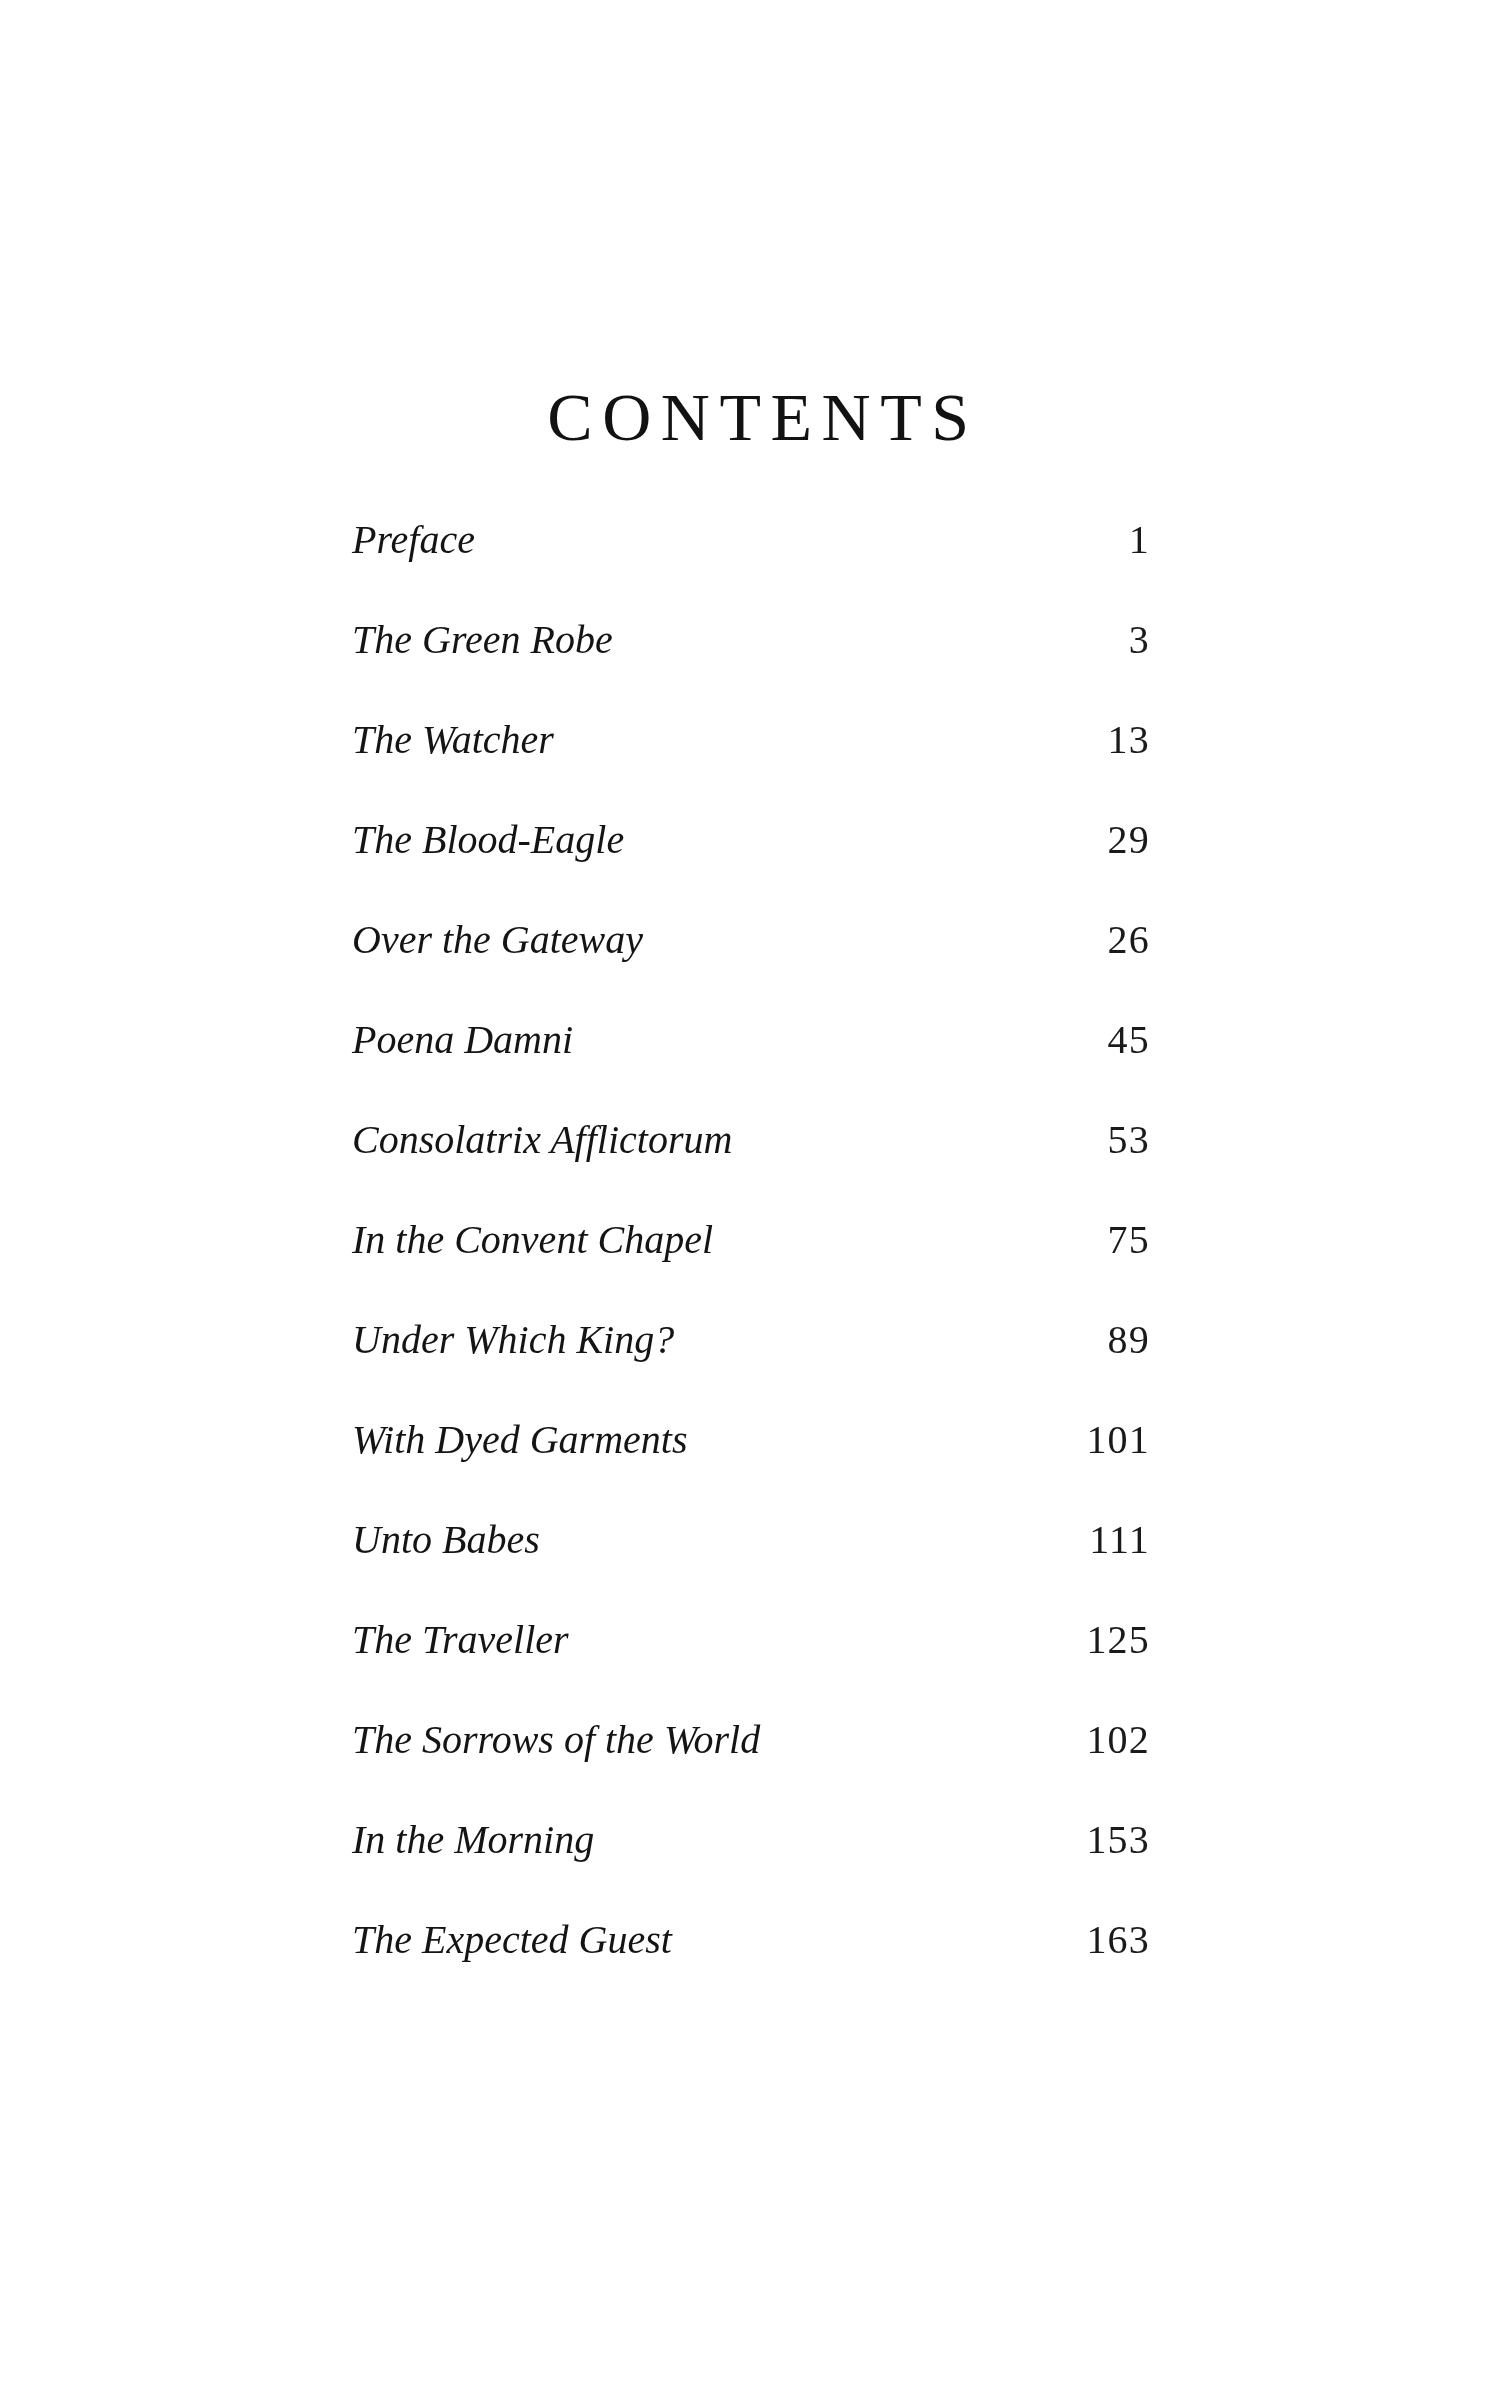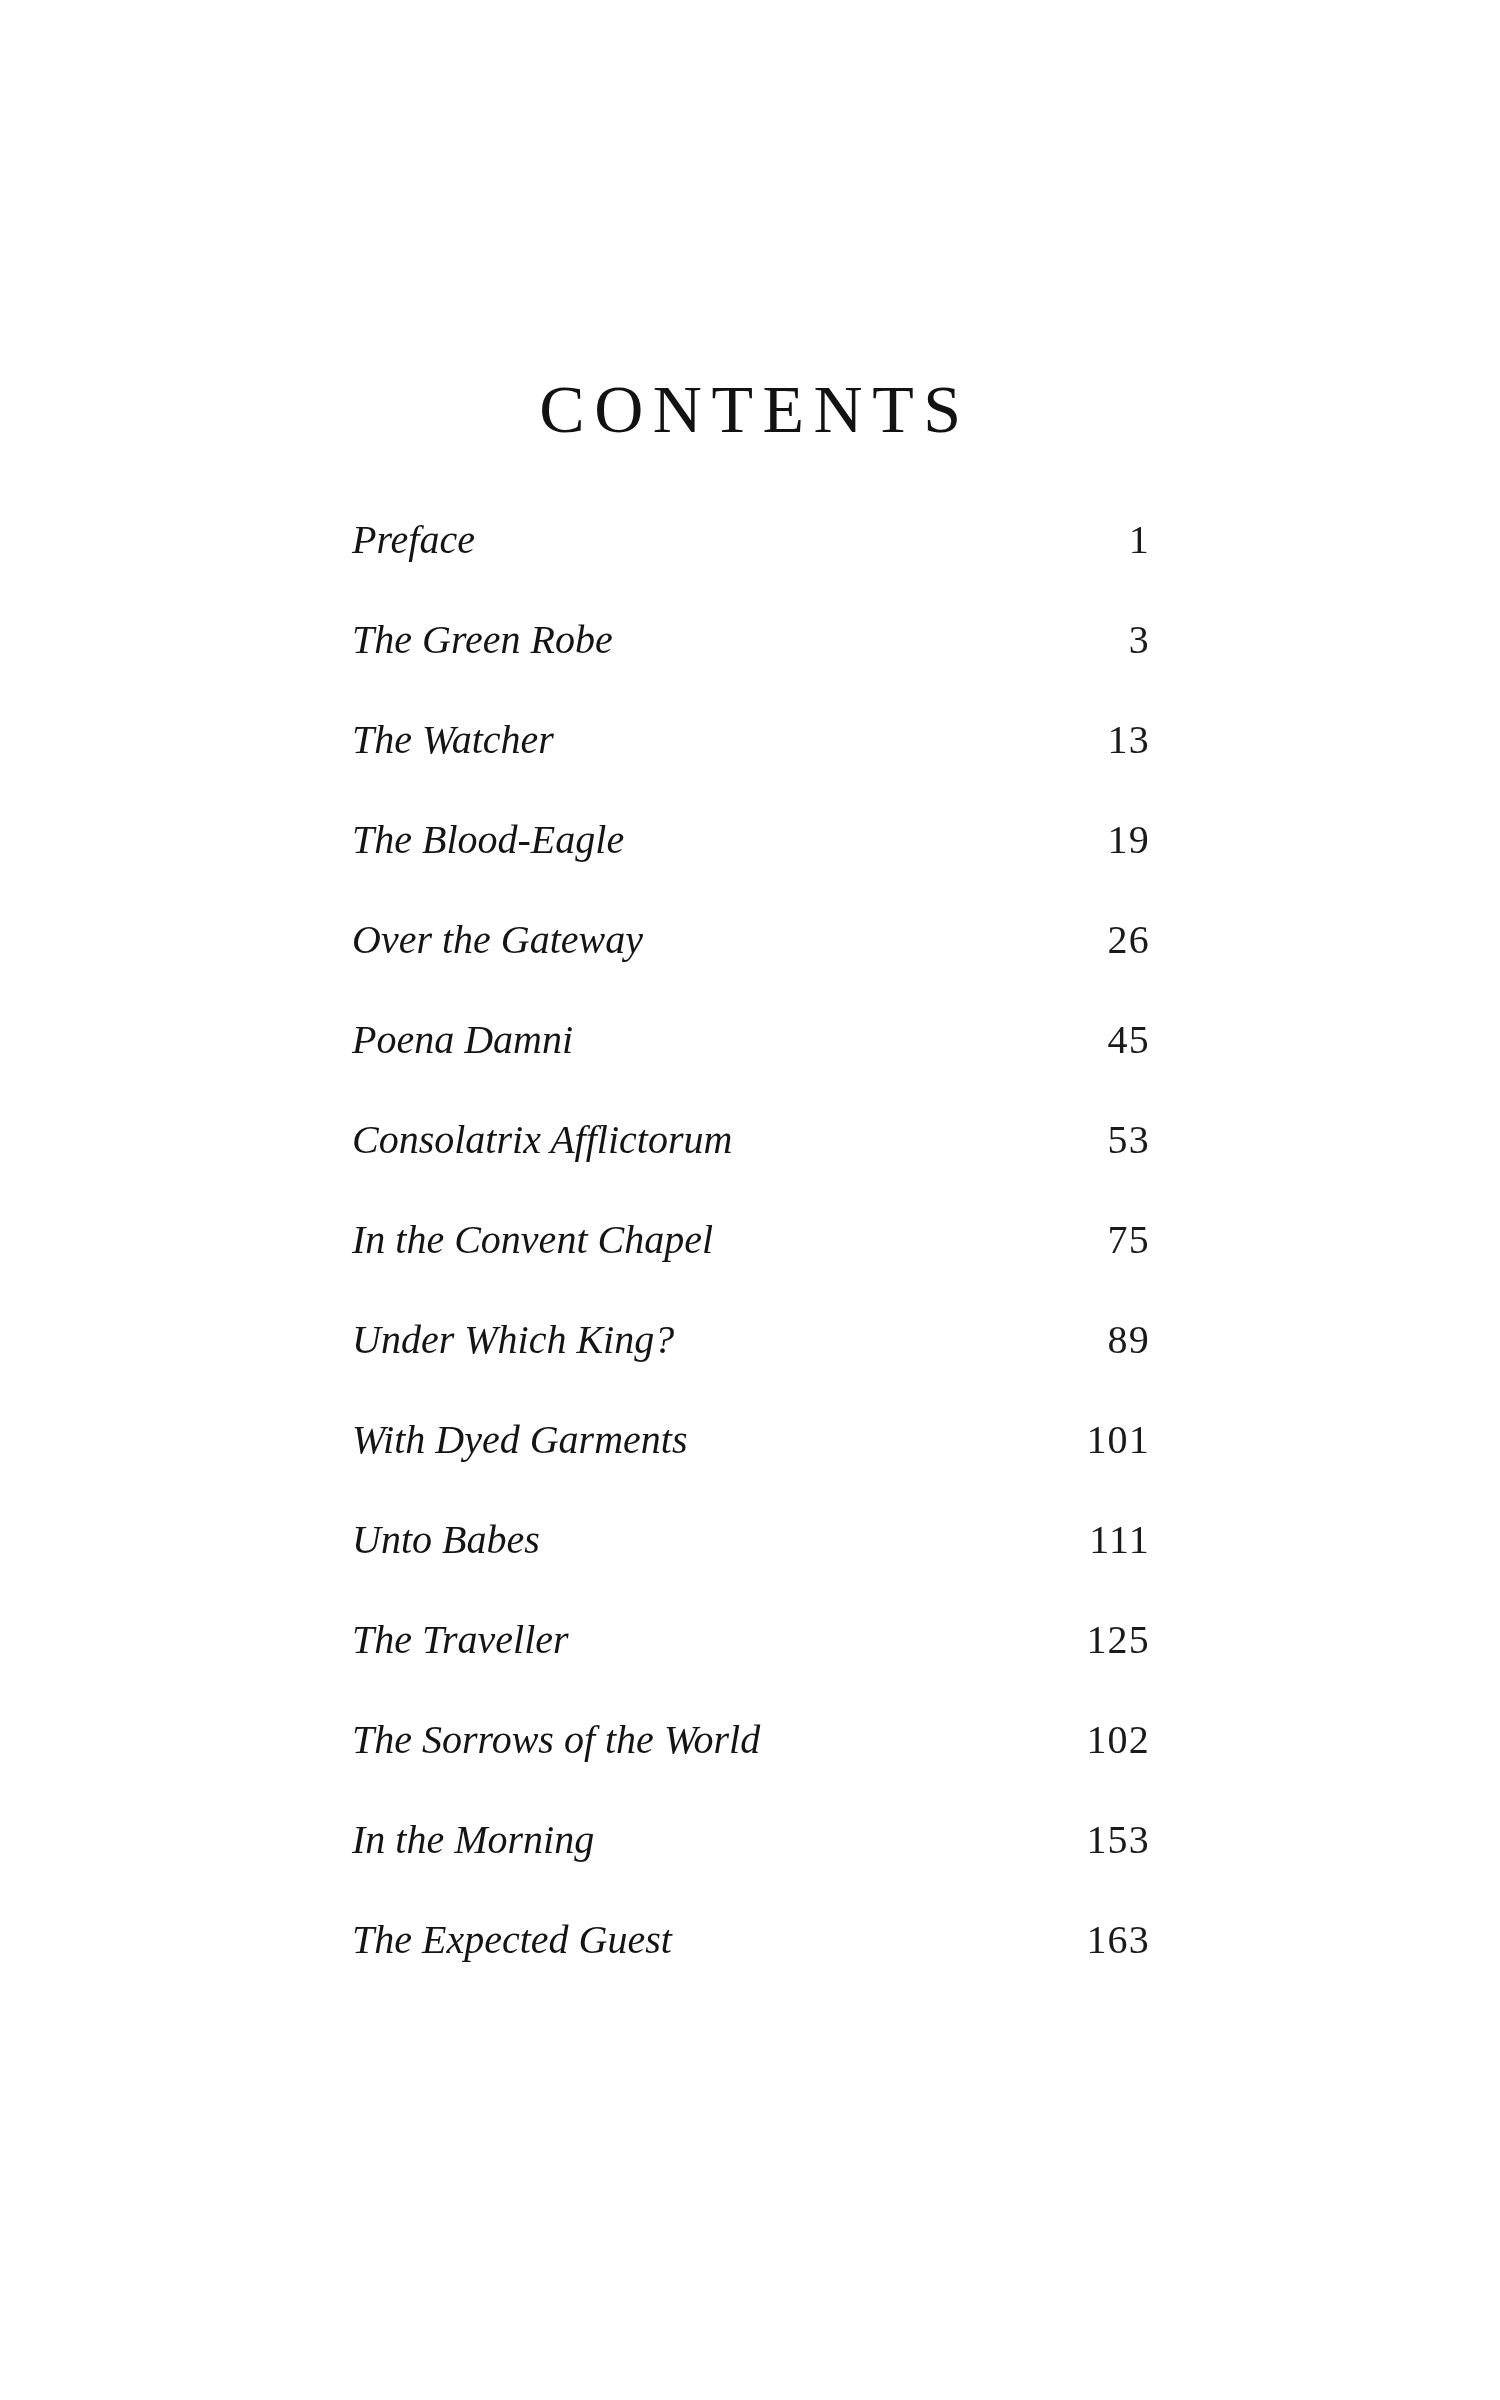--- a/index.html
+++ b/index.html
@@ -14,21 +14,21 @@
     background: #ffffff;
     color: #161616;
     font-family: "Liberation Serif", serif;
     overflow: hidden;
   }
   .contents-title {
     position: absolute;
     left: 352px;
     top: 371px;
     width: 798px;
-    margin: 4px;
+    margin: 12px;
     text-align: center;
     font-size: 68px;
     font-weight: 400;
     line-height: 1;
     letter-spacing: 0.14em;
     color: #121212;
     white-space: nowrap;
   }
   .toc-list {
     position: absolute;
@@ -76,21 +76,21 @@
       <span class="page-number">3</span>
     </div>
 
     <div class="toc-row">
       <span class="chapter-title">The Watcher</span>
       <span class="page-number">13</span>
     </div>
 
     <div class="toc-row">
       <span class="chapter-title">The Blood-Eagle</span>
-      <span class="page-number">19</span>
+      <span class="page-number">29</span>
     </div>
 
     <div class="toc-row">
       <span class="chapter-title">Over the Gateway</span>
       <span class="page-number">26</span>
     </div>
 
     <div class="toc-row">
       <span class="chapter-title">Poena Damni</span>
       <span class="page-number">45</span>

